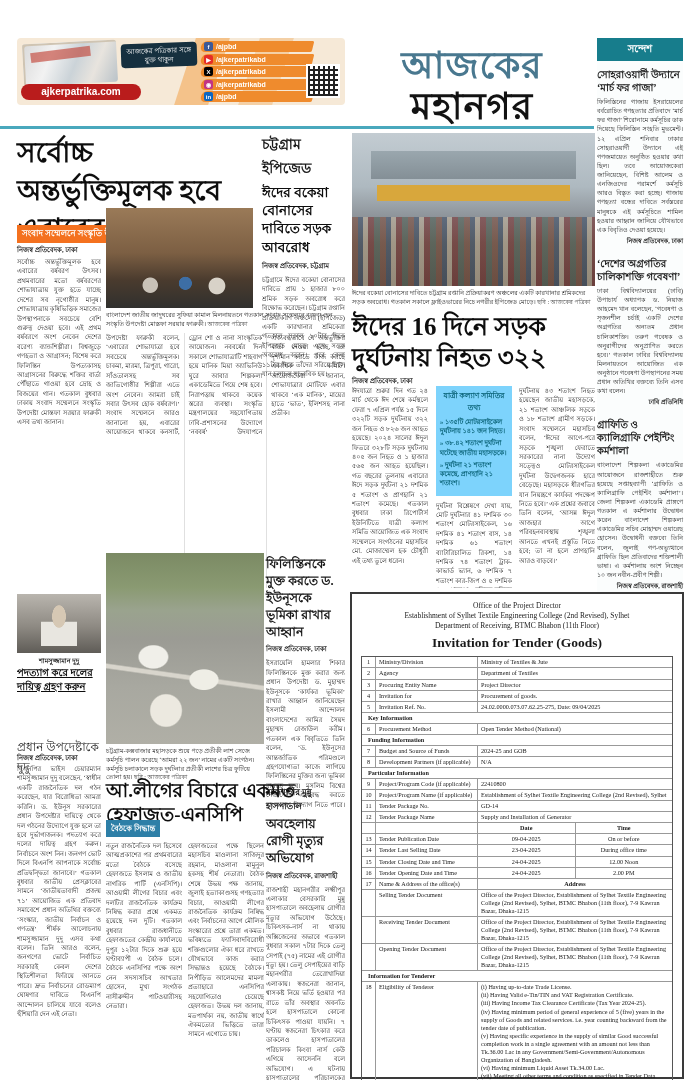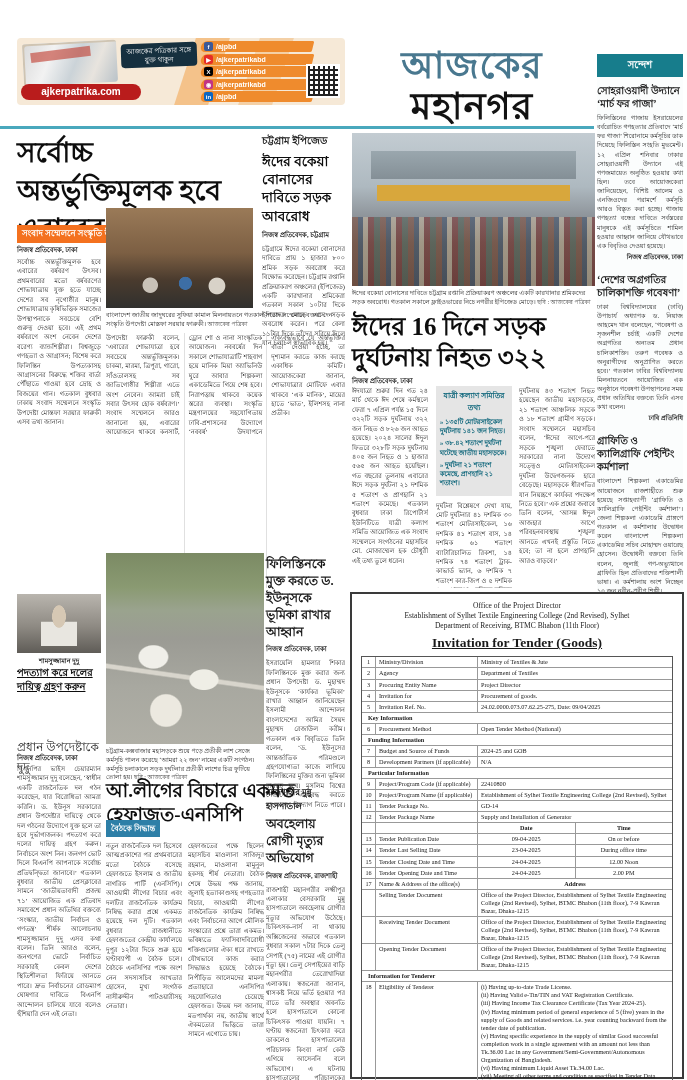--- a/index.html
+++ b/index.html
@@ -31,21 +31,21 @@
   
   .masthead { position:absolute; left:348px; top:46px; width:248px; text-align:center; }
   .masthead .t1 { color:#49788f; } .masthead .t2 { color:#121212; }
   .masthead .title { font-size:37px; font-weight:bold; letter-spacing:1px; line-height:1.1; }
   .dateline-row { margin-top:7px; display:flex; align-items:center; justify-content:center; gap:7px; }
   .dateline { font-size:8.5px; color:#333; }
   .page-badge { width:15px; height:15px; background:#1b7f8e; color:#fff; border-radius:50%; font-size:10px; font-weight:bold; line-height:15px; text-align:center; }
   .main-rule { position:absolute; left:0; top:126px; width:594px; height:3px; background:#49a8bd; }
 
   
-  .rail { position:absolute; left:597px; top:54px; width:86px; background:#fbfdfd; }
+  .rail { position:absolute; left:597px; top:38px; width:86px; background:#fbfdfd; }
   .rail-head { background:#177d8c; color:#fff; font-family:"Liberation Sans",sans-serif; font-weight:bold; font-size:10px; text-align:center; padding:3px 0; margin-bottom:7px; }
   .rail-art { margin-bottom:10px; }
   .rail-art .rt { font-weight:bold; font-size:10px; line-height:1.3; margin-bottom:3px; }
   .rail-art .rb { font-size:6.3px; line-height:1.45; text-align:justify; color:#222; }
   .rail-art .rby { font-size:6.3px; font-weight:bold; text-align:right; margin-top:2px; }
 
   
   .headline { font-weight:bold; color:#0d0d0d; }
   .byline { font-weight:bold; font-size:6.8px; color:#222; }
   .body-txt { font-size:6.5px; line-height:1.45; text-align:justify; color:#222; }
@@ -60,36 +60,36 @@
   .lead-body { position:absolute; left:17px; top:257px; width:84px; height:332px; overflow:hidden; }
   .press-photo { left:106px; top:208px; width:147px; height:100px;
      background: linear-gradient(180deg,#9a7a58 0%,#7c5f43 45%,#4a3b2e 72%,#30302e 100%); }
   .press-photo::after{ content:""; position:absolute; left:10%; bottom:0; width:80%; height:38%;
      background: radial-gradient(circle at 25% 40%, #c9c2b8 0 8%, transparent 9%), radial-gradient(circle at 55% 35%, #3d6ea5 0 9%, transparent 10%), radial-gradient(circle at 82% 42%, #d8d2c8 0 8%, transparent 9%); }
   .press-caption { position:absolute; left:106px; top:311px; width:239px; }
   .mid-body { position:absolute; left:106px; top:333px; width:239px; height:255px; column-count:3; column-gap:9px; column-rule:1px solid #e0e0e0; overflow:hidden; }
 
   
   .epz { position:absolute; left:262px; top:133px; width:83px; }
-  .epz .kick { font-size:10px; font-weight:bold; margin-bottom:3px; }
+  .epz .kick { font-size:14px; font-weight:bold; margin-bottom:3px; }
   .epz .hl { font-size:13.5px; line-height:1.35; font-weight:bold; margin-bottom:3px; }
   .epz .body-txt { height:118px; overflow:hidden; margin-top:3px; }
 
   
   .crowd-photo { left:352px; top:133px; width:243px; height:153px;
      background: linear-gradient(180deg,#c3ccd2 0%,#aeb9c0 35%,#8d9399 55%,#6f6e66 72%,#555149 100%); }
   .crowd-photo::before { content:""; position:absolute; left:0; top:55%; width:100%; height:45%;
      background: repeating-linear-gradient(90deg,#7d4a3a 0 6px,#3a4b66 6px 11px,#c9b8a0 11px 16px,#7b2f2f 16px 22px,#4e5d52 22px 28px); opacity:.55; }
   .crowd-photo::after { content:""; position:absolute; left:8%; top:12%; width:84%; height:18%; background:linear-gradient(180deg,#9aa7ae,#848f96); box-shadow:0 28px 0 -6px #d8a73c; }
   .crowd-caption { position:absolute; left:352px; top:289px; width:243px; }
   .acc-headline { position:absolute; left:352px; top:311px; width:243px; font-size:25px; line-height:1.25; }
   .acc-byline { position:absolute; left:352px; top:375px; }
   .acc-col { position:absolute; top:386px; width:76px; height:202px; overflow:hidden; }
   .acc-c1 { left:352px; } .acc-c2 { left:436px; } .acc-c3 { left:519px; }
-  .info-box { background:#e5e5e5; padding:4px 4px 5px; margin-bottom:5px; }
+  .info-box { background:#7dd3fc; padding:4px 4px 5px; margin-bottom:5px; }
   .info-box .ibt { font-size:7.5px; font-weight:bold; color:#0c657a; text-align:center; margin-bottom:3px; }
   .info-box .ibi { font-size:6.6px; line-height:1.4; font-weight:bold; color:#0c657a; margin-bottom:3px; }
   .info-box .ibi::before { content:"» "; }
 
   
   .dudu-photo { left:17px; top:594px; width:84px; height:59px; background:linear-gradient(180deg,#b9b5ae 0%,#8e8a83 55%,#5f5c57 100%); }
   .dudu-photo::after { content:""; position:absolute; left:28%; top:18%; width:44%; height:70%; background:radial-gradient(ellipse at 50% 28%, #d6c8b4 0 26%, transparent 28%), linear-gradient(180deg,transparent 40%, #e8e6e0 41% 100%); }
   .dudu-credit { position:absolute; left:17px; top:656px; width:84px; font-size:6.5px; font-weight:bold; text-align:center; }
   .dudu-headline { position:absolute; left:17px; top:666px; width:84px; font-size:10px; line-height:1.35;text-decoration:underline; }
   .dudu-deck { position:absolute; left:17px; top:738px; width:84px; font-size:12px; }
@@ -115,21 +115,21 @@
   
   .raj { position:absolute; left:266px; top:786px; width:79px; }
   .raj .kick { font-size:8.5px; font-weight:bold; margin-bottom:2px; }
   .raj .hl { font-size:12.5px; font-weight:bold; line-height:1.35; margin-bottom:3px; }
   .raj .body-txt { height:206px; overflow:hidden; margin-top:3px; }
 
   
   .tender { position:absolute; left:350px; top:592px; width:334px; height:487px; border:2px solid #3a3a3a; background:#fff; padding:7px 9px 4px; font-family:"Liberation Serif",serif; }
   .tender .h1 { text-align:center; font-weight:bold; font-size:10px; }
   .tender .hs { text-align:center; font-size:7.5px; line-height:1.35; }
-  .tender .tt { text-align:center; font-weight:bold; font-size:13.5px; text-decoration:underline; margin:4px 0 5px; }
+  .tender .tt { text-align:center; font-weight:bold; font-size:13.5px; margin:4px 0 5px; }
   .ttable { border:1px solid #555; font-size:6.2px; line-height:1.3; }
   .ttable > div { border-top:1px solid #999; }
   .ttable > div:first-child { border-top:none; }
   .t-kv,.t-office,.t-addr { display:grid; grid-template-columns:13px 102px 1fr; }
   .t-dt,.t-dt_head { display:grid; grid-template-columns:13px 102px 1fr 1fr; }
   .t-sec { font-weight:bold; padding:1px 3px; }
   .ttable .c { padding:1px 3px; border-left:1px solid #999; }
   .ttable .c:first-child { border-left:none; }
   .ctr { text-align:center; }
   .bld { font-weight:bold; }

